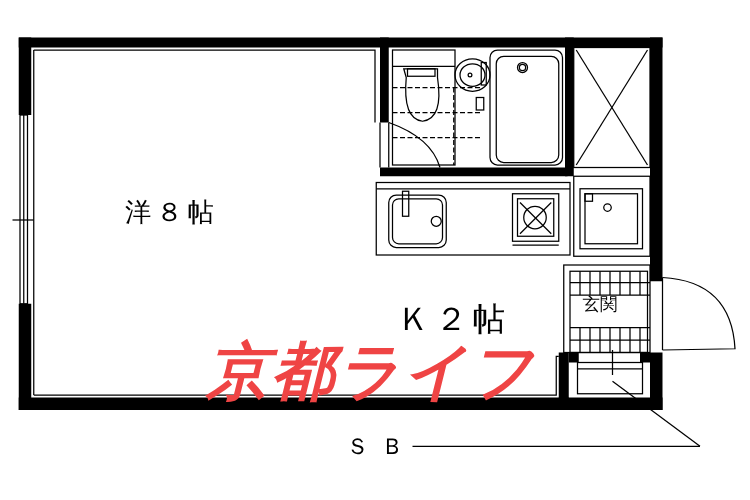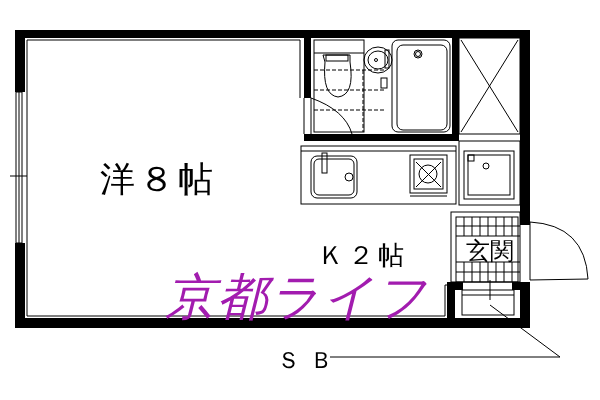--- a/index.html
+++ b/index.html
@@ -1,23 +1,23 @@
 <!DOCTYPE html>
 <html><head>
 <meta charset="utf-8">
 <style>
   html, body { margin:0; padding:0; background:#ffffff; }
   body { width:600px; height:400px; overflow:hidden; position:relative; font-family:"DejaVu Sans", sans-serif; }
   svg { position:absolute; left:0; top:0; }
   .label { position:absolute; color:#000; white-space:nowrap; }
-  .room-western { left:100px; top:156px; font-size:35px; letter-spacing:4px; }
+  .room-western { left:100px; top:156px; font-size:21px; letter-spacing:4px; }
   .room-kitchen { left:318px; top:238px; font-size:26px; letter-spacing:4px; }
-  .room-entrance { left:466px; top:235px; font-size:24px; }
-  .sb-label { left:277px; top:345px; font-size:23px; letter-spacing:10px; }
-  .watermark { left:165px; top:264px; font-size:50px; font-weight:normal; color:#a21caf; font-style:italic; letter-spacing:2px; }
+  .room-entrance { left:466px; top:235px; font-size:14px; }
+  .sb-label { left:277px; top:345px; font-size:18px; letter-spacing:10px; }
+  .watermark { left:165px; top:264px; font-size:50px; font-weight:bold; color:#ef4444; font-style:italic; letter-spacing:2px; }
 </style>
 </head>
 <body>
 
 <svg width="600" height="400" viewBox="0 0 600 400">
 
   <g fill="#000">
     <rect x="15" y="30" width="515" height="8"></rect>
     <rect x="15" y="30" width="10" height="62"></rect>
     <rect x="15" y="243" width="10" height="85"></rect>

